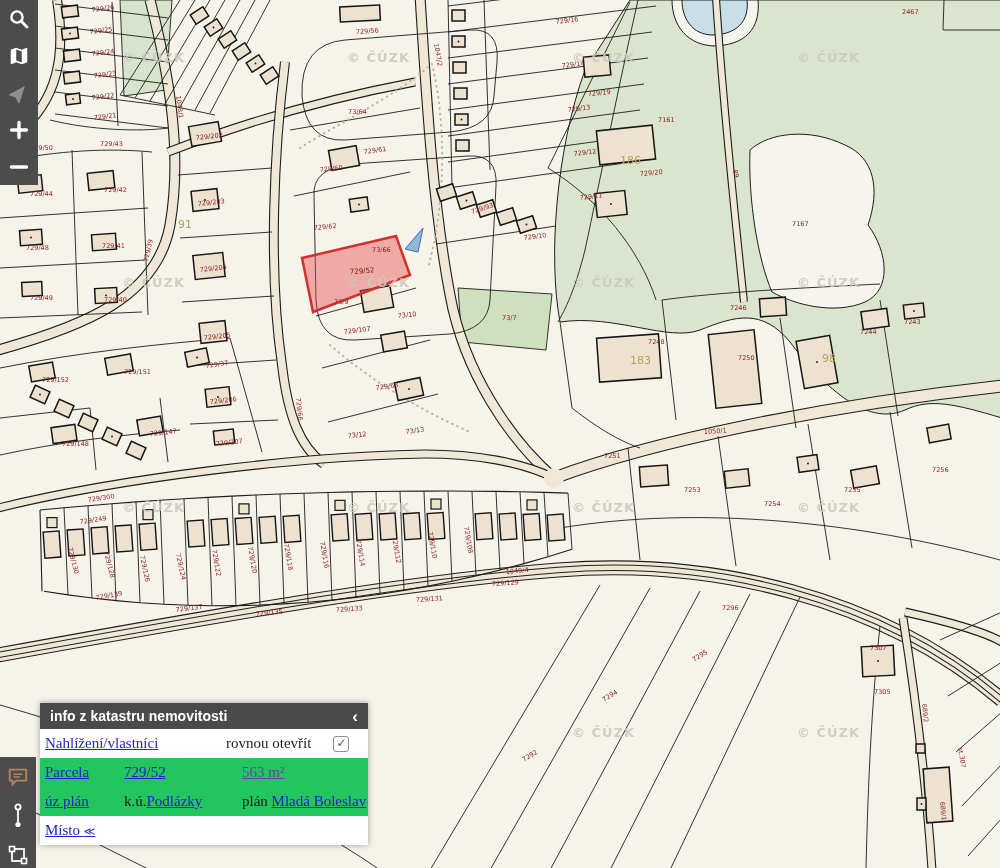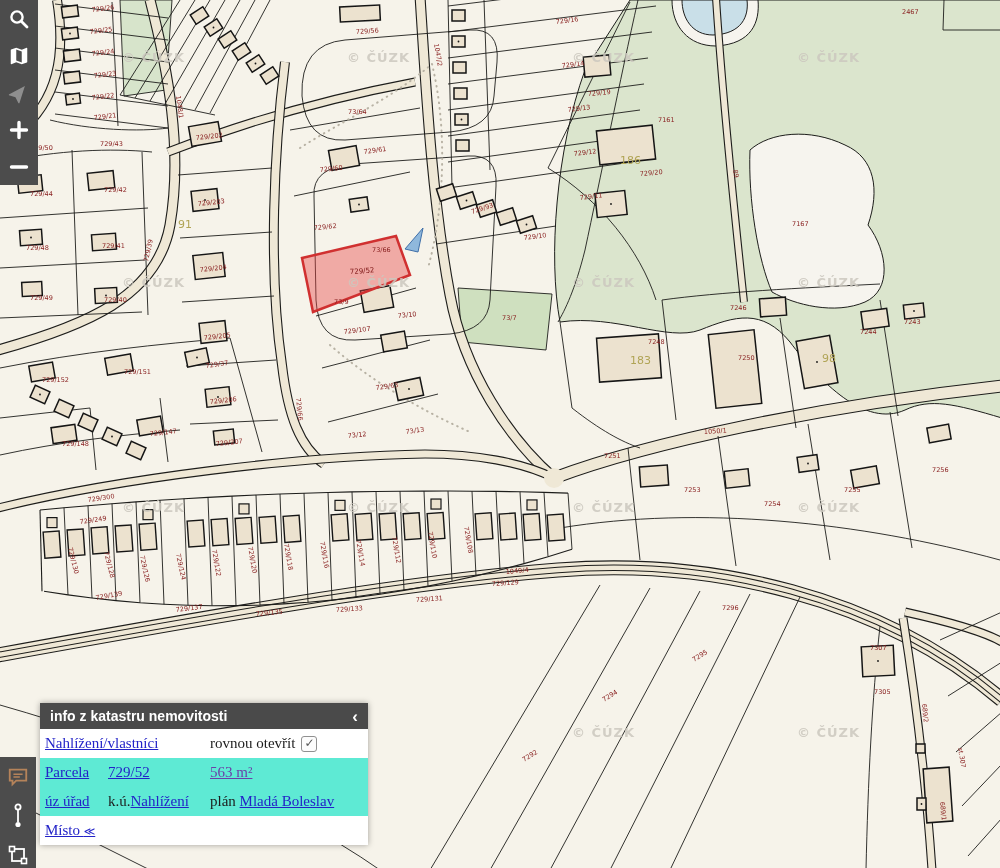--- a/index.html
+++ b/index.html
@@ -17,22 +17,22 @@
   #tb-top{top:0;width:38px;height:178px;padding-top:7px;gap:13px;}
   #tb-bot{top:757px;width:36px;height:111px;padding-top:8px;gap:15px;}
   .tbtn{width:24px;height:24px;display:flex;align-items:center;justify-content:center;cursor:pointer;}
   
   #panel{position:absolute;left:40px;top:703px;width:328px;z-index:30;background:#fff;
          box-shadow:0 0 6px rgba(0,0,0,.35);font-family:"Liberation Serif",serif;font-size:15px;color:#1c1c1c;}
   #panel-header{height:26px;background:#4a4a4a;color:#fff;display:flex;align-items:center;
          padding:0 10px;font-family:"Liberation Sans",sans-serif;font-size:14px;font-weight:bold;justify-content:space-between;}
   #panel-header .ttl{flex:1;}
   #panel-header .chev{font-size:17px;cursor:pointer;line-height:1;}
-  .prow{display:flex;align-items:center;height:29px;padding-left:5px;}
-  .prow.alt{background:#5eead4;}
+  .prow{display:flex;align-items:center;height:29px;padding-left:5px;gap:16px;}
+  .prow.alt{background:#22c55e;}
   .c1{width:63px;flex:none;}
   .c2{width:102px;flex:none;}
   .c3{flex:1;}
   a.lnk{color:#2323c8;text-decoration:underline;cursor:pointer;}
   a.lnk.visited{color:#6b3fa8;}
   .chk{display:inline-block;width:14px;height:14px;border:1px solid #909090;border-radius:3px;
        background:#fcfcfc;color:#555;font-size:12px;font-weight:bold;line-height:13px;
        text-align:center;vertical-align:-2px;margin-left:6px;cursor:pointer;
        font-family:"DejaVu Sans",sans-serif;}
   .sm{font-size:11px;}
@@ -456,22 +456,22 @@
       <span style="width:165px"><a class="lnk">Nahlížení/vlastníci</a></span>
       <span>rovnou otevřít</span>
       <span class="chk">✓</span>
     </div>
     <div class="prow alt">
       <span class="c1"><a class="lnk">Parcela</a></span>
       <span class="c2"><a class="lnk">729/52</a></span>
       <span class="c3"><a class="lnk visited">563 m²</a></span>
     </div>
     <div class="prow alt">
-      <span class="c1"><a class="lnk">úz úřad</a></span>
-      <span class="c2"><span>k.ú.</span><a class="lnk">Nahlížení</a></span>
+      <span class="c1"><a class="lnk">úz plán</a></span>
+      <span class="c2"><span>k.ú.</span><a class="lnk">Podlázky</a></span>
       <span class="c3"><span>plán</span> <a class="lnk">Mladá Boleslav</a></span>
     </div>
     <div class="prow">
       <span class="c1"><a class="lnk"><span>Místo</span> <span class="sm">≪</span></a></span>
     </div>
   </div>
 
 </div>
 
 </body></html>

